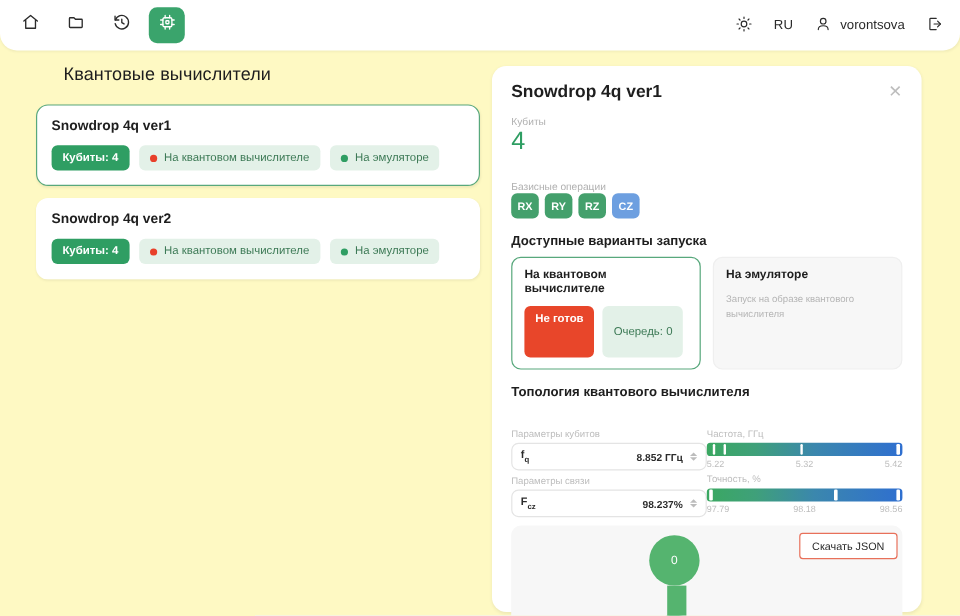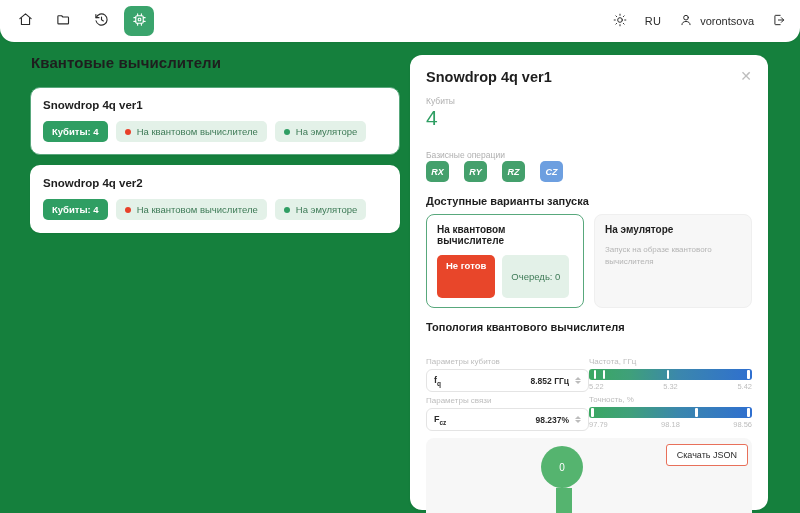--- a/index.html
+++ b/index.html
@@ -3,21 +3,21 @@
 <meta charset="utf-8">
 <style>
   * { box-sizing: border-box; }
   html, body {
     margin: 0; padding: 0;
     width: 800px; height: 513px;
     background: #f2f2f2;
     font-family: "Liberation Sans", sans-serif;
     overflow: hidden;
   }
-  .app { position: relative; width: 800px; height: 513px; background: #15803d; }
+  .app { position: relative; width: 800px; height: 513px; background: #fef9c3; }
 
   
   .topbar {
     position: absolute; left: 0; top: 0; width: 800px; height: 42px;
     background: #ffffff; border-radius: 0 0 14px 14px;
     display: flex; align-items: center;
     box-shadow: 0 1px 2px rgba(0,0,0,.05);
   }
   .nav-left { display: flex; align-items: center; gap: 8px; padding-left: 10px; }
   .nav-btn {
@@ -31,22 +31,22 @@
     padding-right: 14px; font-size: 11px; color: #2b2b2b;
   }
   .lang { font-size: 11px; letter-spacing: .3px; cursor: pointer; }
   .user { display: flex; align-items: center; gap: 7px; cursor: pointer; }
   .user-name { font-size: 11px; color: #2b2b2b; }
   .icon-btn { display: flex; align-items: center; cursor: pointer; color: #2b2b2b; }
 
   
   .left-col { position: absolute; left: 30px; top: 54px; width: 370px; }
   .page-title {
-    font-size: 15px; font-weight: bold; color: #1e1e1e;
-    margin: 0 0 16px 1px; letter-spacing: .1px;
+    font-size: 15px; font-weight: normal; color: #1e1e1e;
+    margin: 0 0 16px 23px; letter-spacing: .1px;
   }
   .qc-card {
     background: #fff; border-radius: 10px; padding: 11px 12px 12px 12px;
     margin-bottom: 10px; border: 1px solid transparent;
     box-shadow: 0 1px 2px rgba(0,0,0,.06);
     cursor: pointer;
   }
   .qc-card.selected { border: 1px solid #58a87c; }
   .qc-name { font-size: 11.5px; font-weight: bold; color: #1e1e1e; margin-bottom: 10px; }
   .badges { display: flex; gap: 8px; align-items: center; }
@@ -66,21 +66,21 @@
     background: #fff; border-radius: 12px; padding: 14px 16px 0 16px;
     box-shadow: 0 1px 3px rgba(0,0,0,.07);
   }
   .panel-head { display: flex; align-items: flex-start; }
   .panel-title { font-size: 14.5px; font-weight: bold; color: #1e1e1e; }
   .close-x { margin-left: auto; color: #bdbdbd; font-size: 14px; cursor: pointer; line-height: 1; }
 
   .meta-row { display: flex; gap: 22px; margin-top: 11px; flex-direction: column; }
   .meta-label { font-size: 8.5px; color: #b0b0b0; margin-bottom: 1px; }
   .qubit-count { font-size: 21px; color: #2f9e63; font-weight: normal; line-height: 1; }
-  .ops { display: flex; gap: 15px; font-style: italic; }
+  .ops { display: flex; gap: 5px; }
   .op {
     width: 23px; height: 21px; border-radius: 5px; color: #fff;
     font-size: 9px; font-weight: bold;
     display: flex; align-items: center; justify-content: center; cursor: pointer;
   }
   .op-green { background: #44a06c; }
   .op-blue  { background: #6d9fe0; }
 
   .section-title { font-size: 11px; font-weight: bold; color: #1e1e1e; margin: 13px 0 7px 0; }
 

